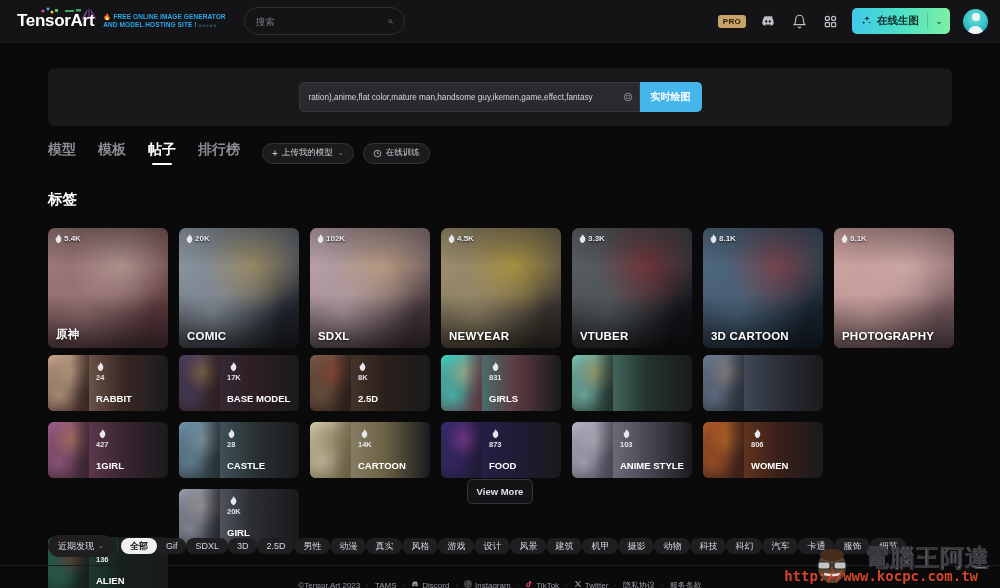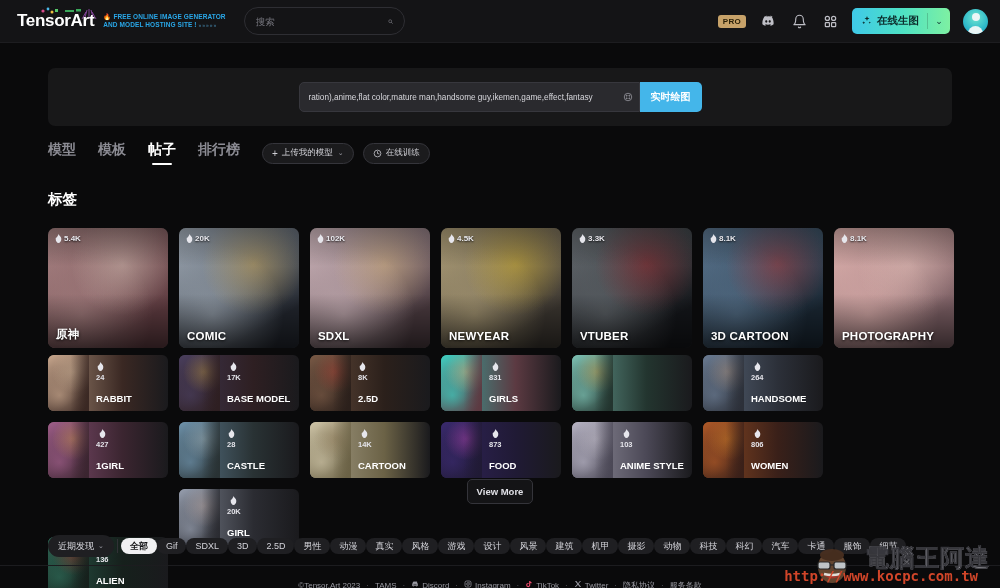--- a/index.html
+++ b/index.html
@@ -448,29 +448,20 @@
         </div>
       </div>
       <div class="card-small" style="background: linear-gradient(90deg, rgba(127, 196, 182, 0.8) 0%, rgb(35, 53, 47) 62%, rgb(26, 26, 29) 100%);">
         <div class="thumb" style="background:radial-gradient(circle at 62% 30%, #e8b14e66 0%, transparent 46%),radial-gradient(circle at 28% 72%, #7fc4b6aa 0%, transparent 58%),linear-gradient(150deg, #7fc4b6 0%, #23352f 78%);">
           <div class="fade" style="background:linear-gradient(90deg, rgba(0,0,0,0) 55%, #23352fcc 100%)"></div>
         </div>
       </div>
       <div class="card-small" style="background: linear-gradient(90deg, rgba(107, 124, 147, 0.8) 0%, rgb(44, 48, 57) 62%, rgb(26, 26, 29) 100%);">
         <div class="thumb" style="background:radial-gradient(circle at 62% 30%, #c9a88e66 0%, transparent 46%),radial-gradient(circle at 28% 72%, #6b7c93aa 0%, transparent 58%),linear-gradient(150deg, #6b7c93 0%, #2c3039 78%);">
           <div class="fade" style="background:linear-gradient(90deg, rgba(0,0,0,0) 55%, #2c3039cc 100%)"></div>
-        </div>
-        <div class="meta">
-          <div class="count">
-            <svg class="flame" viewBox="0 0 12 16">
-              <path d="M6 0C6 3 3 4 3 7.5 3 4.8 1 5.5 1 8.8 1 12.7 3.3 16 6 16s5-3.3 5-7.2C11 5 8 4 6 0z" fill="#e6e6ec"></path>
-            </svg>
-            <span>264</span>
-          </div>
-          <div class="label">HANDSOME</div>
         </div>
       </div>
       <div class="card-small" style="background: linear-gradient(90deg, rgba(160, 95, 138, 0.8) 0%, rgb(59, 37, 48) 62%, rgb(26, 26, 29) 100%);">
         <div class="thumb" style="background:radial-gradient(circle at 62% 30%, #e6a85a66 0%, transparent 46%),radial-gradient(circle at 28% 72%, #a05f8aaa 0%, transparent 58%),linear-gradient(150deg, #a05f8a 0%, #3b2530 78%);">
           <div class="fade" style="background:linear-gradient(90deg, rgba(0,0,0,0) 55%, #3b2530cc 100%)"></div>
         </div>
         <div class="meta">
           <div class="count">
             <svg class="flame" viewBox="0 0 12 16">
               <path d="M6 0C6 3 3 4 3 7.5 3 4.8 1 5.5 1 8.8 1 12.7 3.3 16 6 16s5-3.3 5-7.2C11 5 8 4 6 0z" fill="#e6e6ec"></path>

